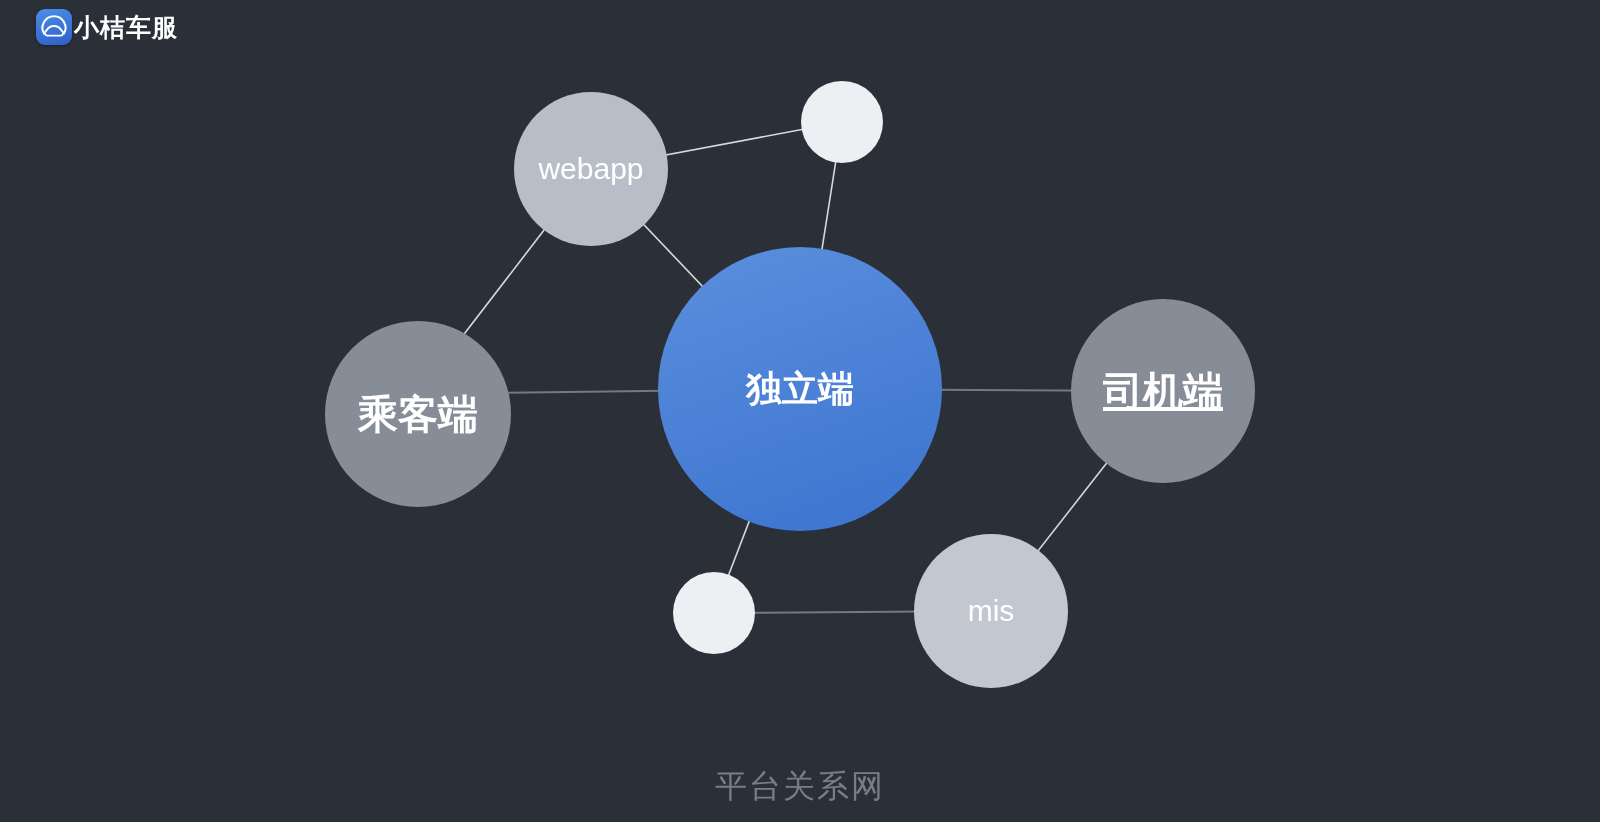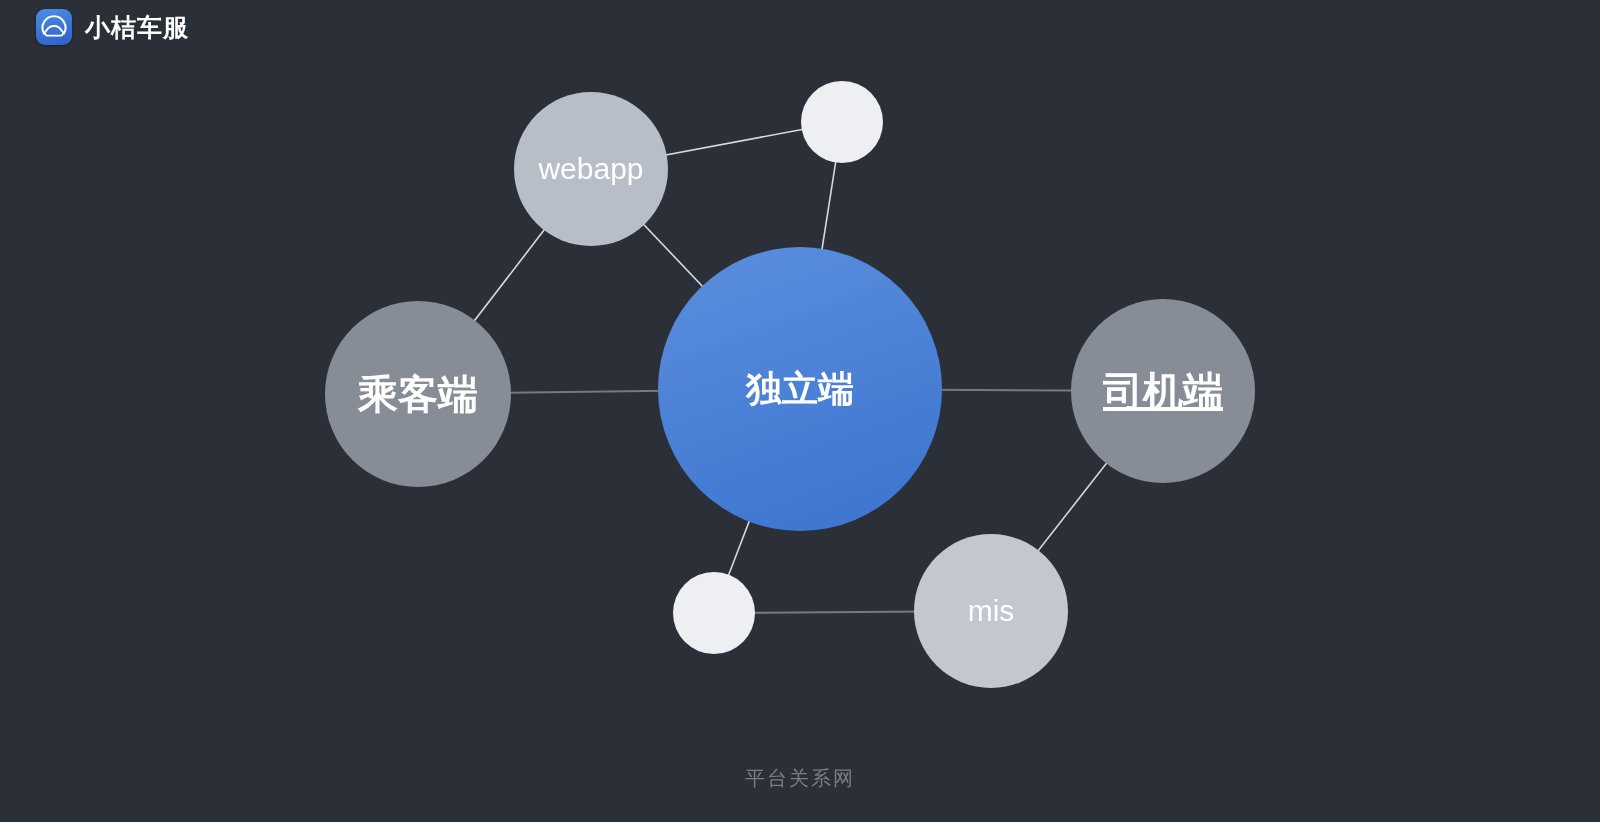--- a/index.html
+++ b/index.html
@@ -16,21 +16,21 @@
     width: 1600px;
     height: 822px;
   }
   
   .logo {
     position: absolute;
     left: 36px;
     top: 9px;
     display: flex;
     align-items: center;
-    gap: 13px;
+    gap: 2px;
     z-index: 30;
   }
   .logo-icon {
     width: 36px;
     height: 36px;
     border-radius: 9px;
     background: linear-gradient(165deg, var(--logo-grad-1, #4a8fe8) 0%, var(--logo-grad-2, #2e5fc7) 100%);
     display: flex;
     align-items: center;
     justify-content: center;
@@ -75,21 +75,21 @@
     white-space: nowrap;
     line-height: 1;
   }
   
   .caption {
     position: absolute;
     left: 0;
     top: 765px;
     width: 1600px;
     text-align: center;
-    font-size: 20px;
+    font-size: 32px;
     color: var(--caption-color, #787d86);
     letter-spacing: 2px;
     z-index: 5;
   }
 </style>
 </head>
 <body>
 
 <div class="canvas">
 
@@ -115,21 +115,21 @@
       <line x1="991" y1="611" x2="1163" y2="391" stroke="#d6dade" stroke-width="1.6"></line>
     </svg>
 
   <div id="nodes-layer">
       <div class="node node-primary" style="left: 800px; top: 389px; width: 284px; height: 284px;">
         <span class="node-label" style="font-size: 36px; font-weight: 700; color: rgb(255, 255, 255);">独立端</span>
       </div>
       <div class="node node-light" style="left: 591px; top: 169px; width: 154px; height: 154px;">
         <span class="node-label" style="font-size: 30px; font-weight: 400; color: rgb(255, 255, 255);">webapp</span>
       </div>
-      <div class="node node-medium" style="left: 418px; top: 394px; width: 186px; height: 186px;">
+      <div class="node node-medium" style="left: 418px; top: 414px; width: 186px; height: 186px;">
         <span class="node-label" style="font-size: 40px; font-weight: 700; color: rgb(255, 255, 255);">乘客端</span>
       </div>
       <div class="node node-medium" style="left: 1163px; top: 391px; width: 184px; height: 184px; text-decoration: underline;">
         <span class="node-label" style="font-size: 40px; font-weight: 700; color: rgb(255, 255, 255);">司机端</span>
       </div>
       <div class="node node-lighter" style="left: 991px; top: 611px; width: 154px; height: 154px; align-items: center;">
         <span class="node-label" style="font-size: 30px; font-weight: 400; color: rgb(255, 255, 255);">mis</span>
       </div>
       <div class="node node-white" style="left: 842px; top: 122px; width: 82px; height: 82px;"></div>
       <div class="node node-white" style="left: 714px; top: 613px; width: 82px; height: 82px;"></div>

